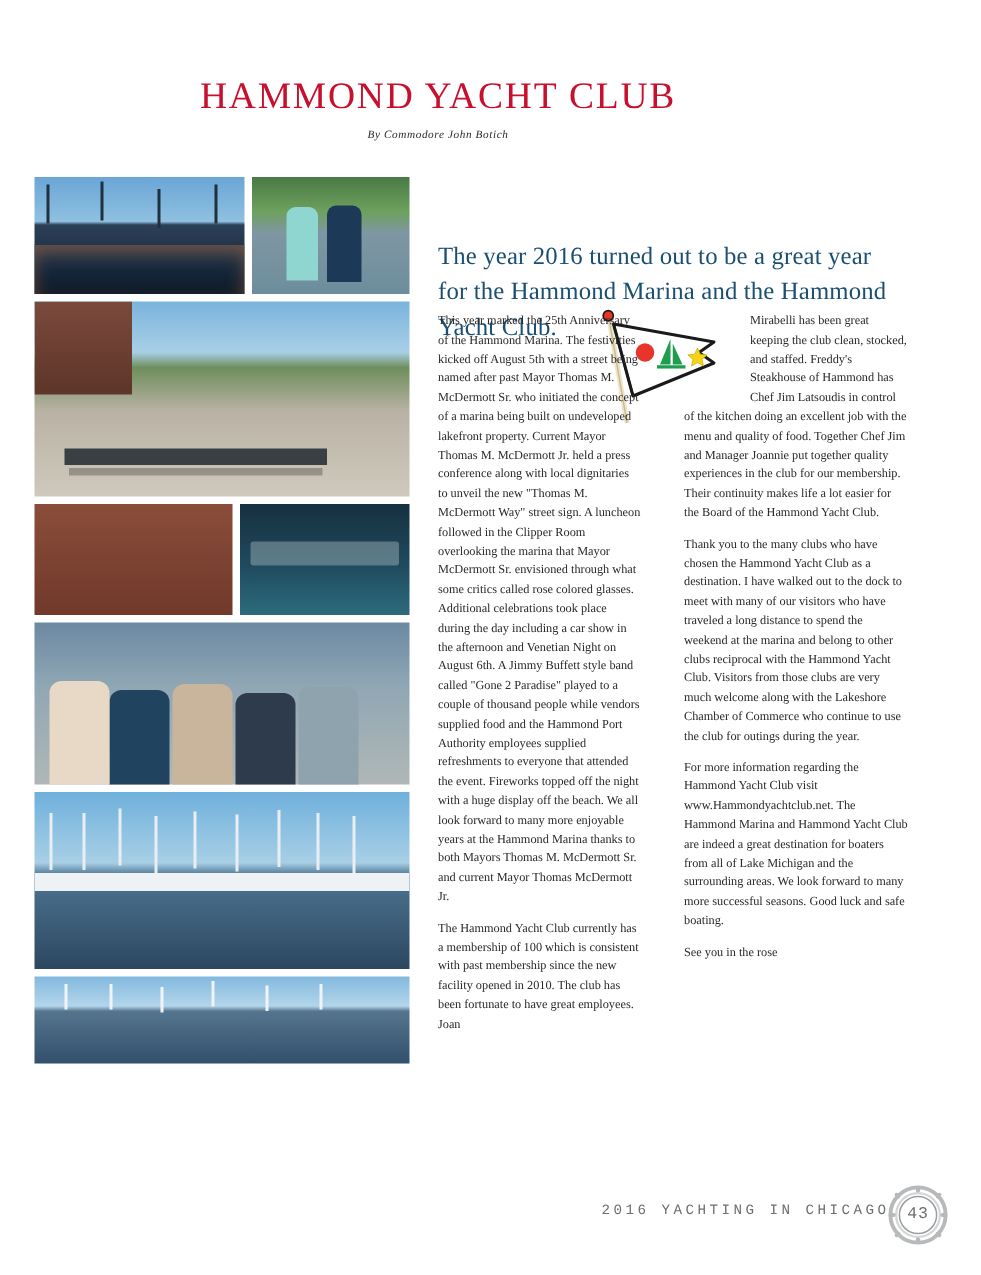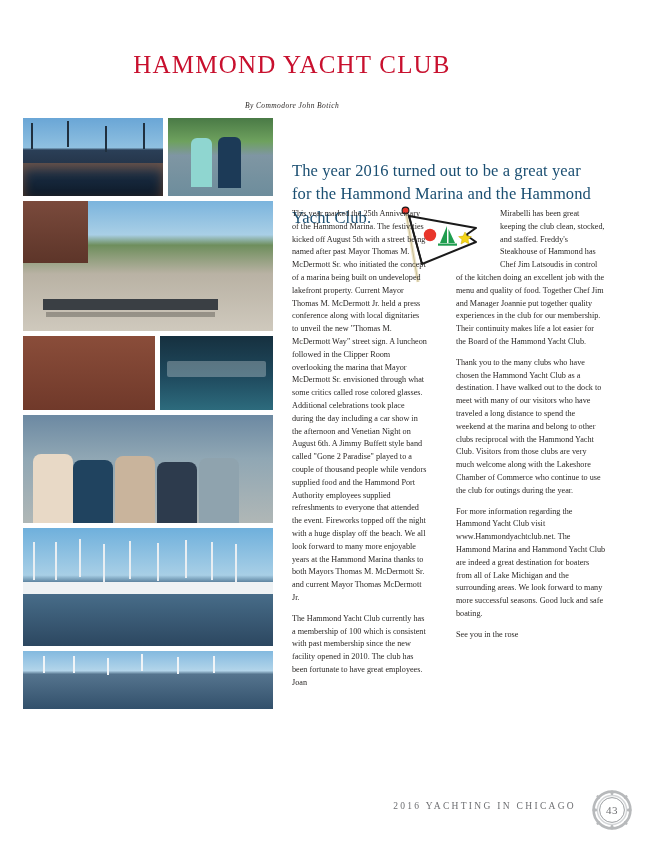--- a/index.html
+++ b/index.html
@@ -16,21 +16,21 @@
   .masthead { position:absolute; left:0; top:52px; width:584px; text-align:center; }
   .headline {
     font-family:"Liberation Serif", serif;
     color:#c8102e;
     font-size:25px;
     letter-spacing:1.2px;
     font-weight:400;
     line-height:1;
   }
   .byline {
-    margin-top:24px;
+    margin-top:8px;
     font-style:italic;
     font-size:7.5px;
     letter-spacing:.4px;
     color:#2e2a28;
   }
 
   
   .photos { position:absolute; left:23px; top:118px; width:250px; }
   .prow { display:flex; gap:5px; margin-bottom:5px; }
   .ph { position:relative; overflow:hidden; background:#9aa7b0; }
@@ -113,31 +113,31 @@
   .burgee-spacer {
     float:left; width:44px; height:62px; shape-outside:polygon(0 0, 100% 0, 100% 100%, 0 100%);
   }
 
   
   .burgee { position:absolute; left:392px; top:202px; width:92px; height:88px; }
 
   
   .footer { position:absolute; left:0; bottom:22px; width:654px; height:40px; }
   .footer-text {
-    position:absolute; right:78px; top:13px;
+    position:absolute; right:61px; top:13px;
     font-size:9.5px; letter-spacing:2.3px; color:#6d6e71;
-    font-family:Liberation Serif, serif;
+    font-family:Liberation Mono, monospace;
   }
   .porthole {
     position:absolute; right:22px; top:2px; width:40px; height:40px;
   }
   .porthole-num {
     position:absolute; left:0; top:0; width:40px; height:40px;
     display:flex; align-items:center; justify-content:center;
-    font-family:Liberation Serif, serif;
+    font-family:Liberation Mono, monospace;
     font-size:11px; color:#6d6e71; letter-spacing:.5px;
   }
 </style>
 </head>
 <body>
 
 <div class="masthead">
   <div class="headline">HAMMOND YACHT CLUB</div>
   <div class="byline">By Commodore John Botich</div>
 </div>

